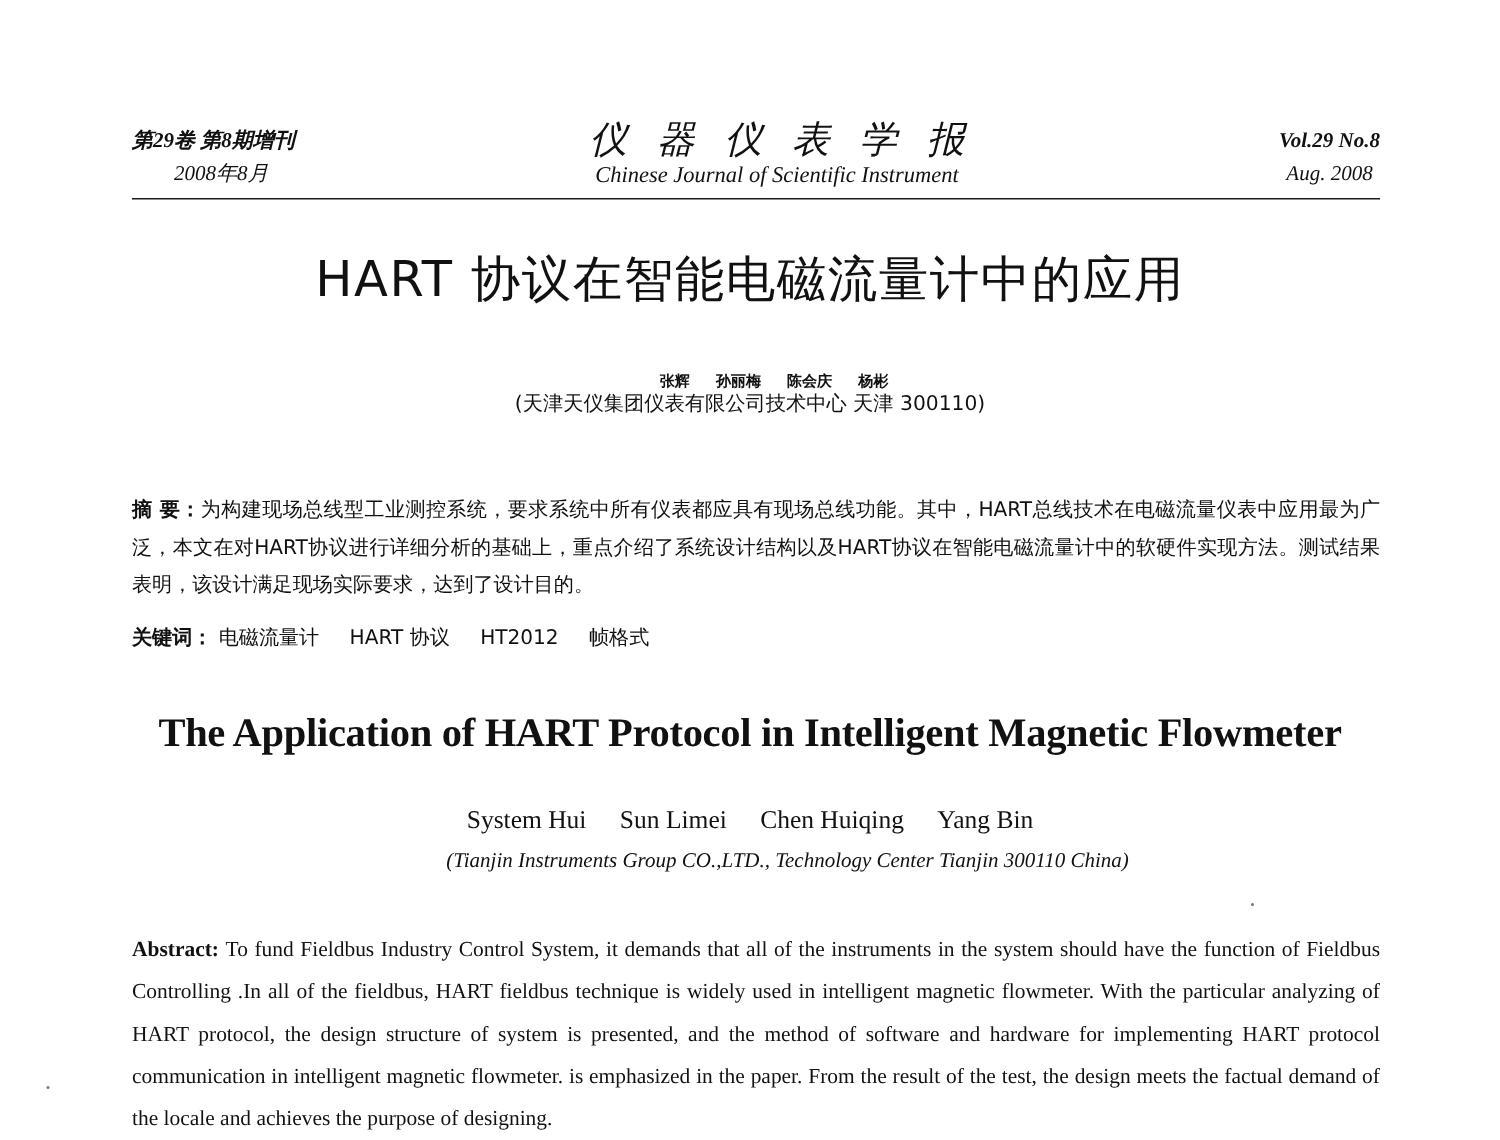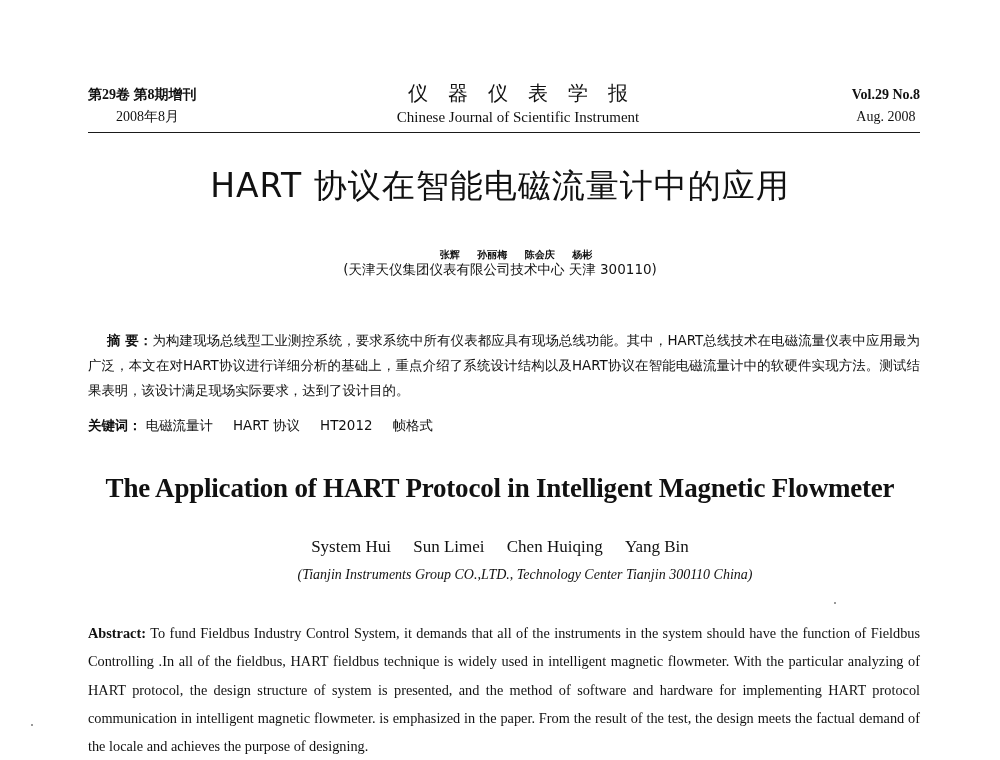--- a/index.html
+++ b/index.html
@@ -22,20 +22,21 @@
     }
 
     
     .running-header {
       position: absolute;
       left: 88px;
       top: 84px;
       width: 832px;
       height: 48px;
       border-bottom: 1.5px solid #1a1a1a;
+      font-style: italic;
     }
     .hdr-left {
       position: absolute;
       left: 0; top: 0;
       font-family: "Liberation Serif", serif;
       font-size: 14px;
       line-height: 22px;
       font-weight: bold;
     }
     .hdr-left .line2 {
@@ -47,21 +48,21 @@
     .hdr-center {
       position: absolute;
       left: 270px;
       width: 320px;
       top: -4px;
       text-align: center;
     }
     .hdr-center .cn {
       display: block;
       font-family: "DejaVu Serif", serif;
-      font-size: 20px;
+      font-size: 25px;
       letter-spacing: 20px;
       line-height: 26px;
       padding-left: 20px;
     }
     .hdr-center .en {
       display: block;
       font-family: "Liberation Serif", serif;
       font-size: 15px;
       line-height: 22px;
     }
@@ -115,21 +116,20 @@
       left: 88px;
       top: 328px;
       width: 832px;
       font-family: "DejaVu Sans", sans-serif;
       font-size: 13.4px;
       line-height: 25px;
       text-align: justify;
     }
     .cn-abstract .label {
       font-weight: bold;
-      margin-left: 19px;
     }
     .cn-keywords {
       position: absolute;
       left: 88px;
       top: 413px;
       width: 832px;
       font-family: "DejaVu Sans", sans-serif;
       font-size: 13.4px;
       line-height: 25px;
     }

